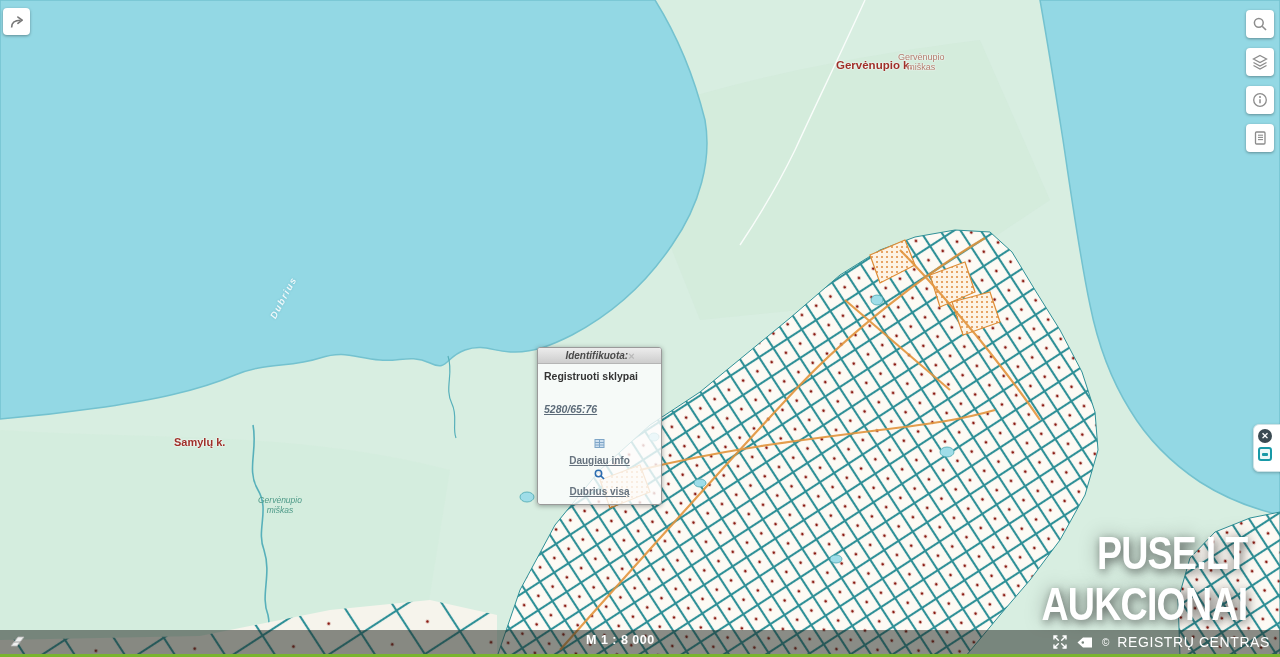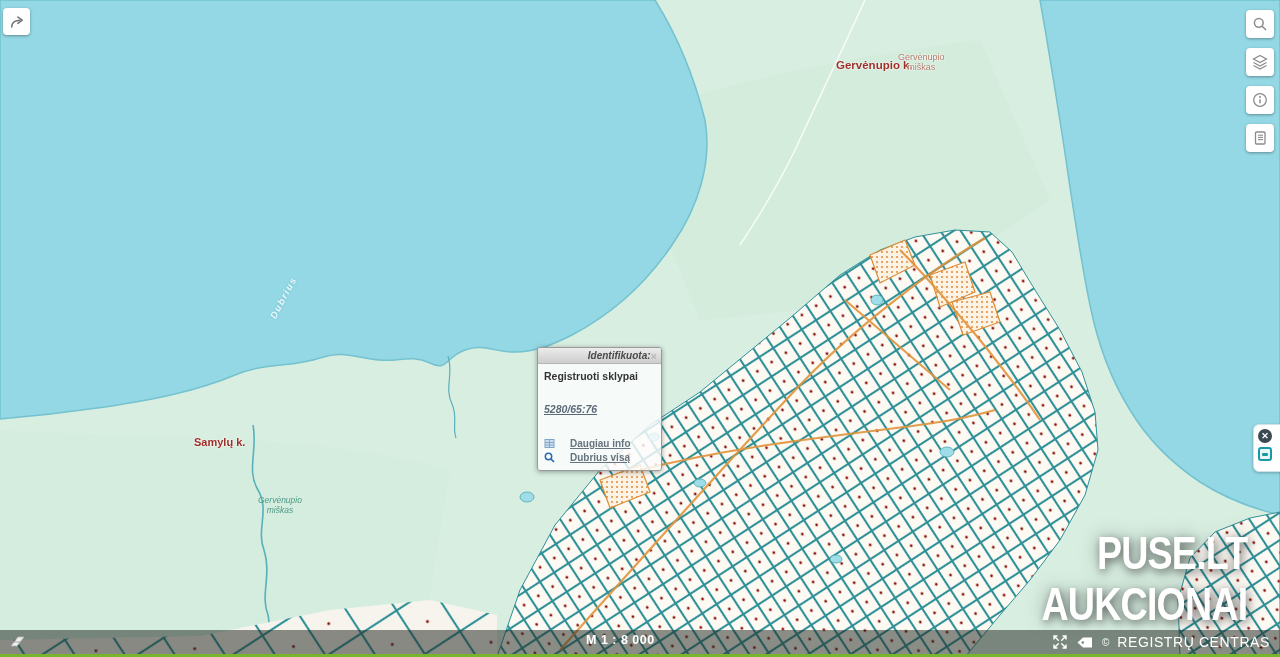--- a/index.html
+++ b/index.html
@@ -10,28 +10,28 @@
   
   .map-label{position:absolute;z-index:2;white-space:nowrap;text-shadow:0 0 2px rgba(255,255,255,.9),0 0 2px rgba(255,255,255,.9);}
   .lbl-settlement{color:#9e2f28;font-weight:bold;font-size:11.5px;}
   .lbl-forest{color:#b37c6d;font-size:9px;line-height:10px;text-align:center;}
   .lbl-forest-green{color:#4e9a88;font-size:8.5px;font-style:italic;line-height:9.5px;text-align:center;text-shadow:none;}
   .lbl-water{color:#eef9fb;font-style:italic;font-weight:bold;font-size:9.5px;letter-spacing:1.5px;transform:rotate(-62deg);text-shadow:0 0 2px rgba(60,140,160,.4);}
 
   
   .popup{position:absolute;left:537px;top:347px;width:125px;z-index:5;background:rgba(252,252,252,.82);
          border:1px solid #9a9a9a;border-radius:3px;box-shadow:0 1px 5px rgba(0,0,0,.35);font-size:10px;}
-  .popup-header{display:flex;justify-content:flex-end;align-items:center;padding:2px 4px 2px 5px;
+  .popup-header{display:flex;justify-content:center;align-items:center;padding:2px 4px 2px 5px;
         background:linear-gradient(#ececec,#cdcdcd);border-bottom:1px solid #b5b5b5;border-radius:2px 2px 0 0;}
   .popup-title{font-style:italic;font-weight:bold;font-size:10px;color:#4a4a4a;}
   .popup-close{color:#b9b9b9;font-weight:bold;font-size:11px;line-height:10px;cursor:pointer;}
   .popup-body{padding:6px 6px 7px 6px;}
   .popup-feature{font-weight:bold;font-size:10.5px;color:#343434;margin-bottom:21px;}
   .popup-code{display:inline-block;font-style:italic;font-weight:bold;font-size:10.5px;color:#5c6b79;text-decoration:underline;margin-bottom:20px;cursor:pointer;}
-  .popup-link{display:flex;align-items:center;gap:15px;margin-top:3px;cursor:pointer;}
+  .popup-link{display:flex;align-items:center;gap:6px;margin-top:3px;cursor:pointer;flex-direction:column;}
   .popup-link span{font-weight:bold;font-size:10px;color:#67737f;text-decoration:underline;}
 
   
   .sq-btn{position:absolute;width:28px;height:28px;background:#fff;border-radius:4px;z-index:6;
           box-shadow:0 1px 3px rgba(0,0,0,.35);display:flex;align-items:center;justify-content:center;cursor:pointer;}
   #btn-panel-toggle{left:3px;top:8px;width:27px;height:27px;}
   .right-toolbar{position:absolute;left:1246px;top:10px;z-index:6;display:flex;flex-direction:column;gap:10px;}
   .right-toolbar .sq-btn{position:static;}
 
   
@@ -122,21 +122,21 @@
       <ellipse cx="654" cy="437" rx="5" ry="4"></ellipse>
       <ellipse cx="877" cy="300" rx="6" ry="5"></ellipse>
     </g>
   </svg>
 
   <div class="map-label lbl-settlement" style="left:836px;top:59px;">Gervėnupio k.</div>
   <div class="map-label lbl-forest" style="left:898px;top:52px;">
     <div>Gervėnupio</div>
     <div>miškas</div>
   </div>
-  <div class="map-label lbl-settlement" style="left:194px;top:436px;font-size:11px;">Samylų k.</div>
+  <div class="map-label lbl-settlement" style="left:174px;top:436px;font-size:11px;">Samylų k.</div>
   <div class="map-label lbl-forest-green" style="left:258px;top:496px;">
     <div>Gervėnupio</div>
     <div>miškas</div>
   </div>
   <div class="map-label lbl-water" style="left:260px;top:292px;">Dubrius</div>
 
   <div class="popup">
     <div class="popup-header">
       <span class="popup-title">Identifikuota:</span>
       <span class="popup-close">×</span>

